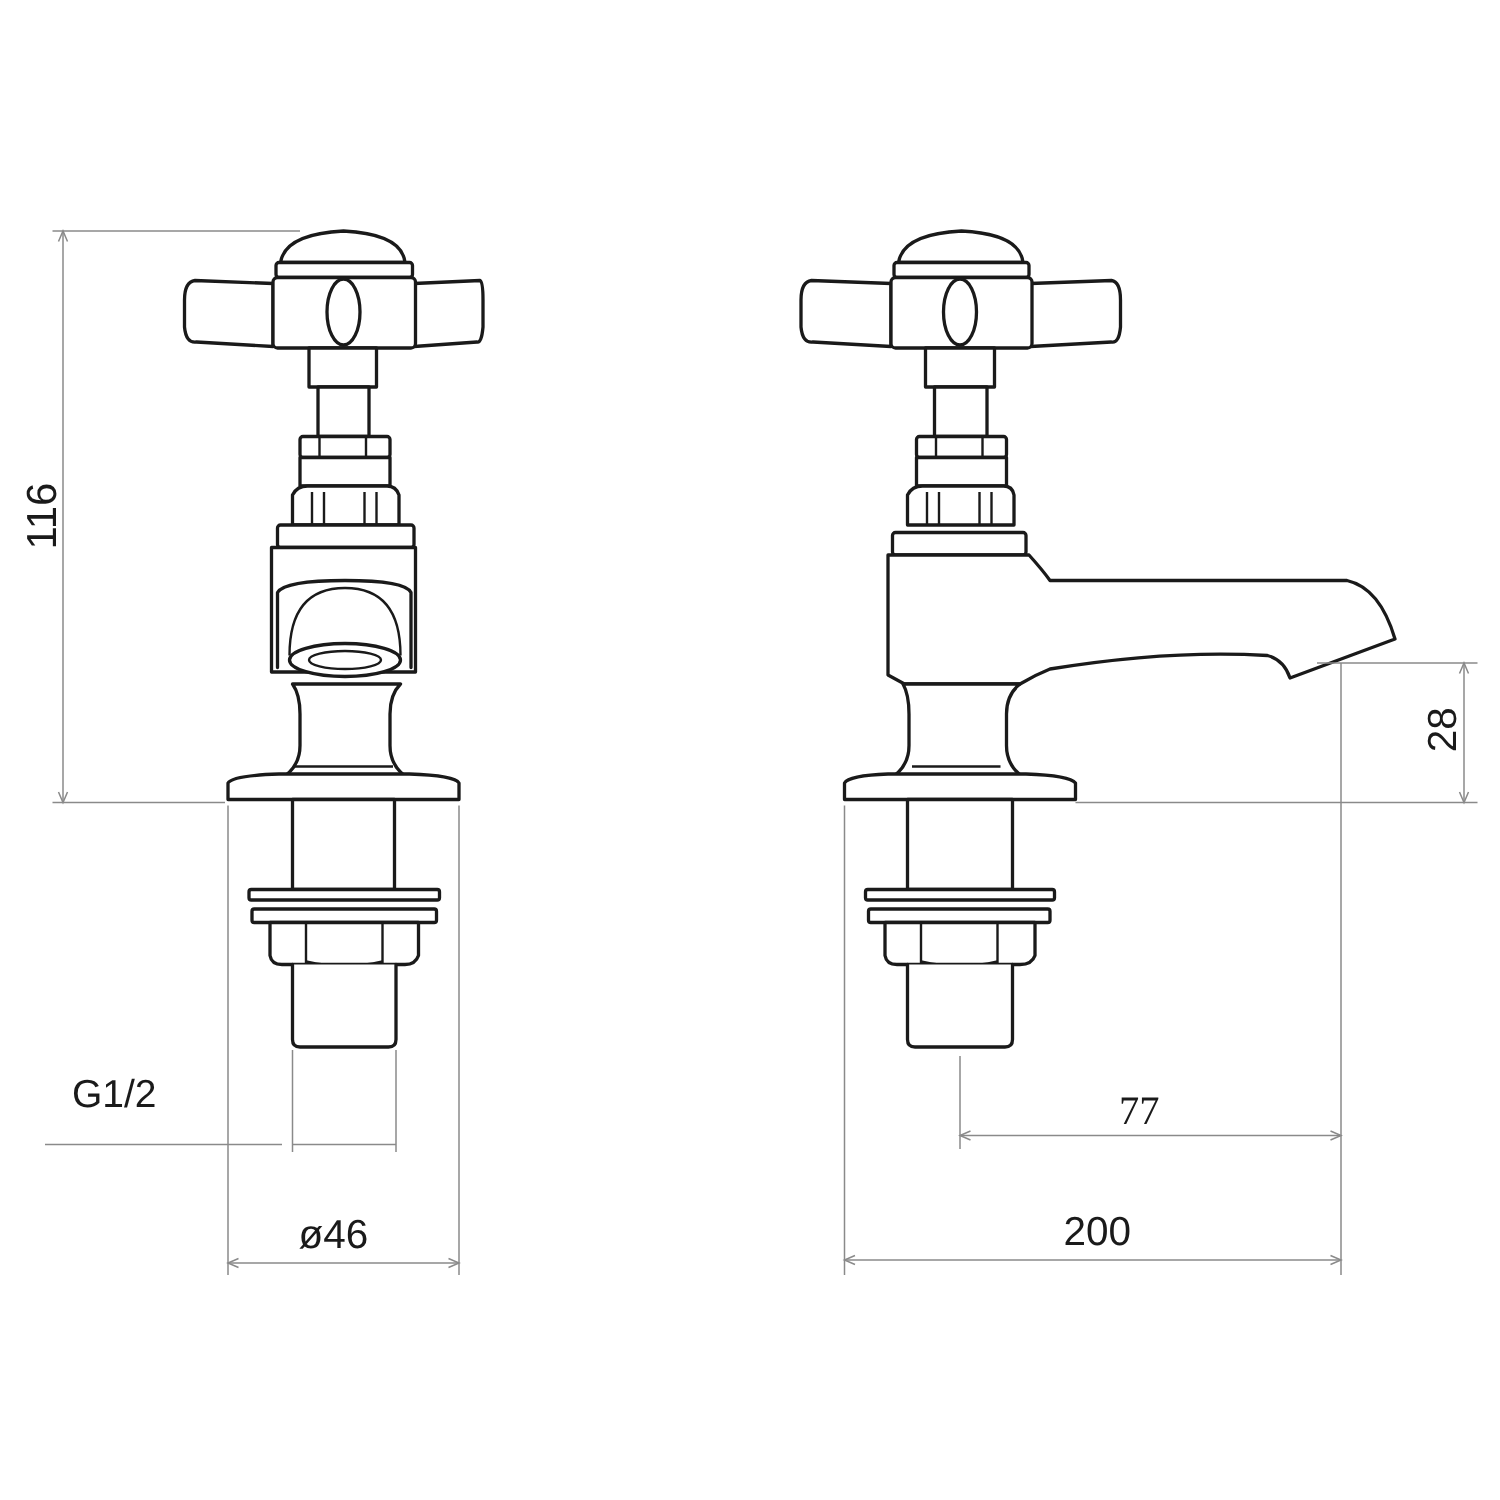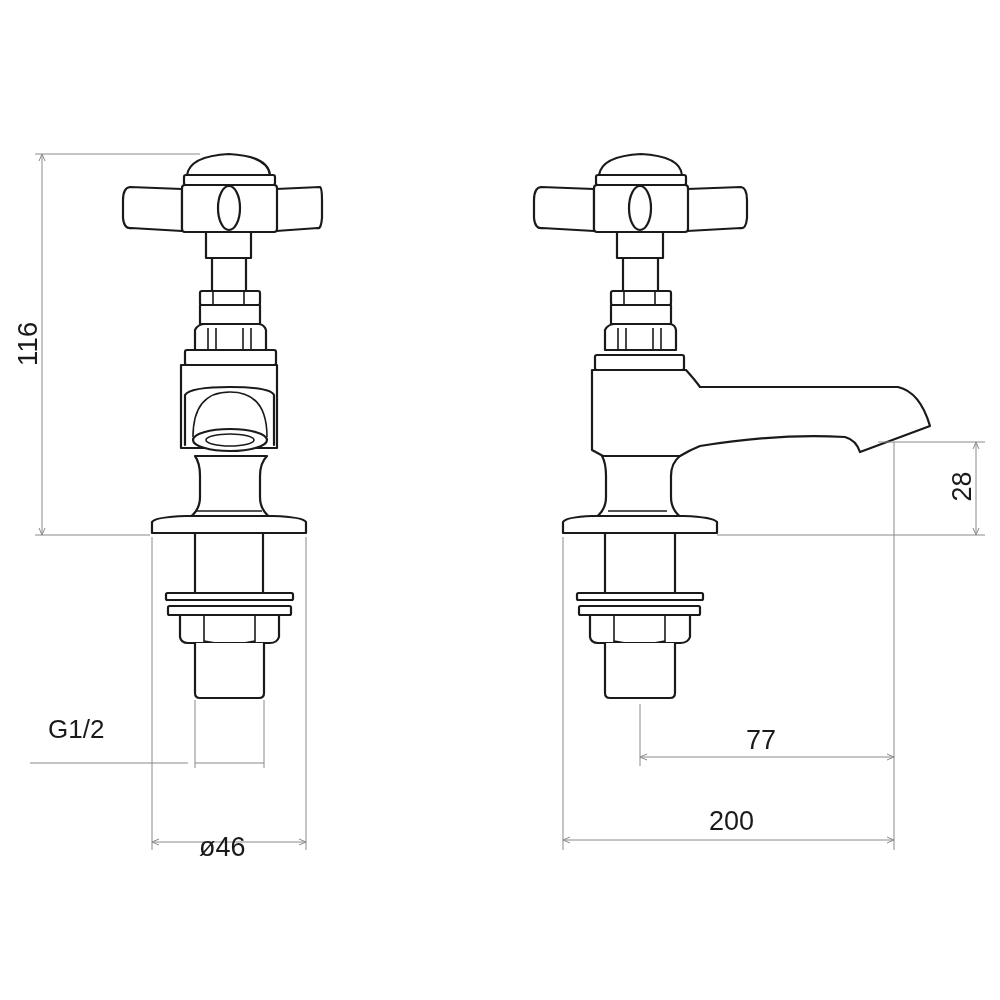--- a/index.html
+++ b/index.html
@@ -145,15 +145,15 @@
     <line class="dim" x1="563" y1="537" x2="563" y2="850"></line>
     <line class="dim" x1="563" y1="840" x2="894" y2="840"></line>
     <path class="dim" d="M570,837 L563,840 L570,843"></path>
     <path class="dim" d="M887,837 L894,840 L887,843"></path>
   </g>
 </svg>
 
 <div class="lbl" style="left:-2px;top:330px;transform:rotate(-90deg);transform-origin:center;width:60px;text-align:center;font-size:28px;">116</div>
 <div class="lbl" style="left:942px;top:473px;transform:rotate(-90deg);width:40px;text-align:center;font-size:27px;">28</div>
 <div class="lbl" style="left:48px;top:716px;font-size:26px;">G1/2</div>
-<div class="lbl" style="left:199px;top:810px;font-size:27px;margin-top:24px;">ø46</div>
-<div class="lbl" style="left:746px;top:727px;font-size:27px;">77</div>
+<div class="lbl" style="left:199px;top:810px;font-size:27px;">ø46</div>
+<div class="lbl" style="left:746px;top:727px;font-size:27px;font-family:Liberation Serif, serif;">77</div>
 <div class="lbl" style="left:709px;top:808px;font-size:27px;">200</div>
 
 </body></html>

